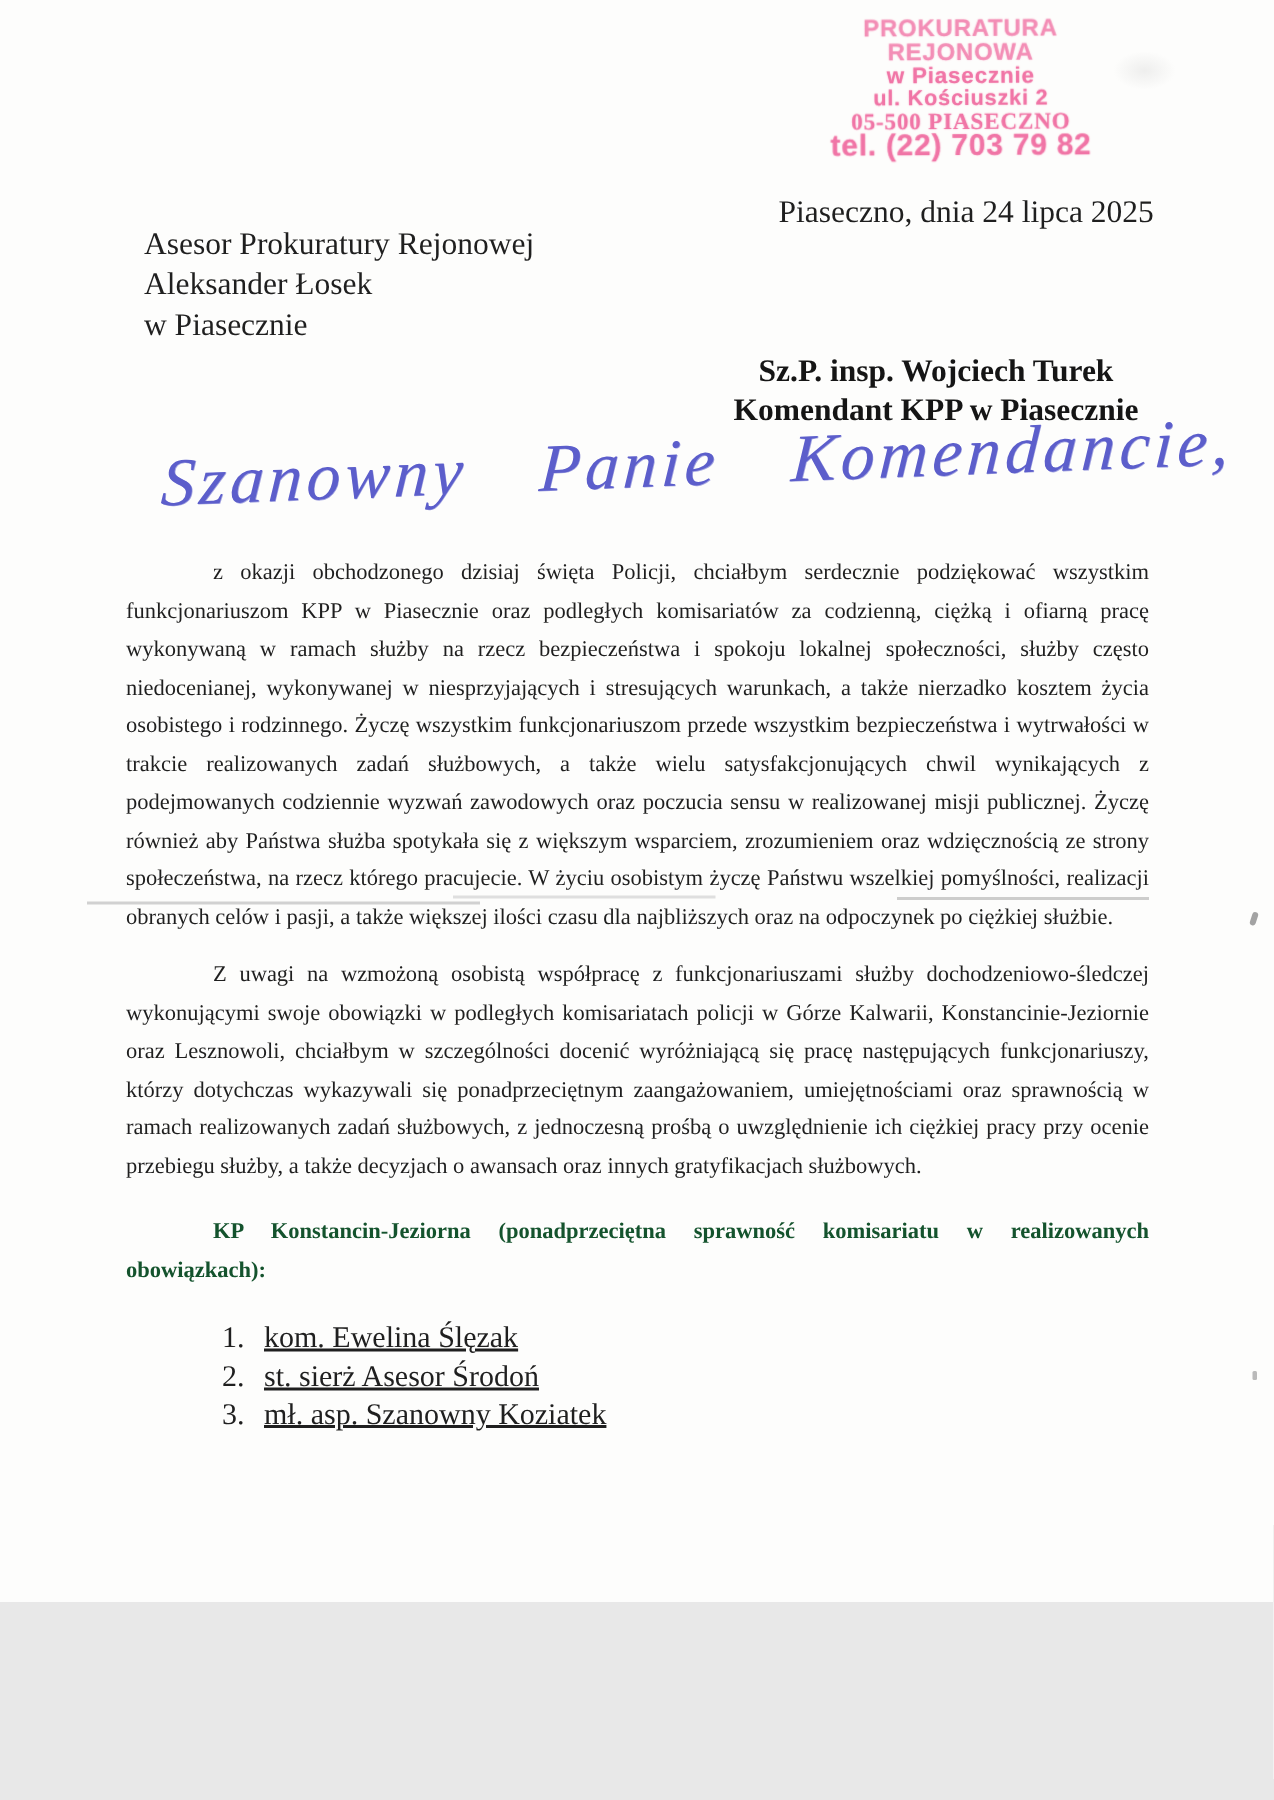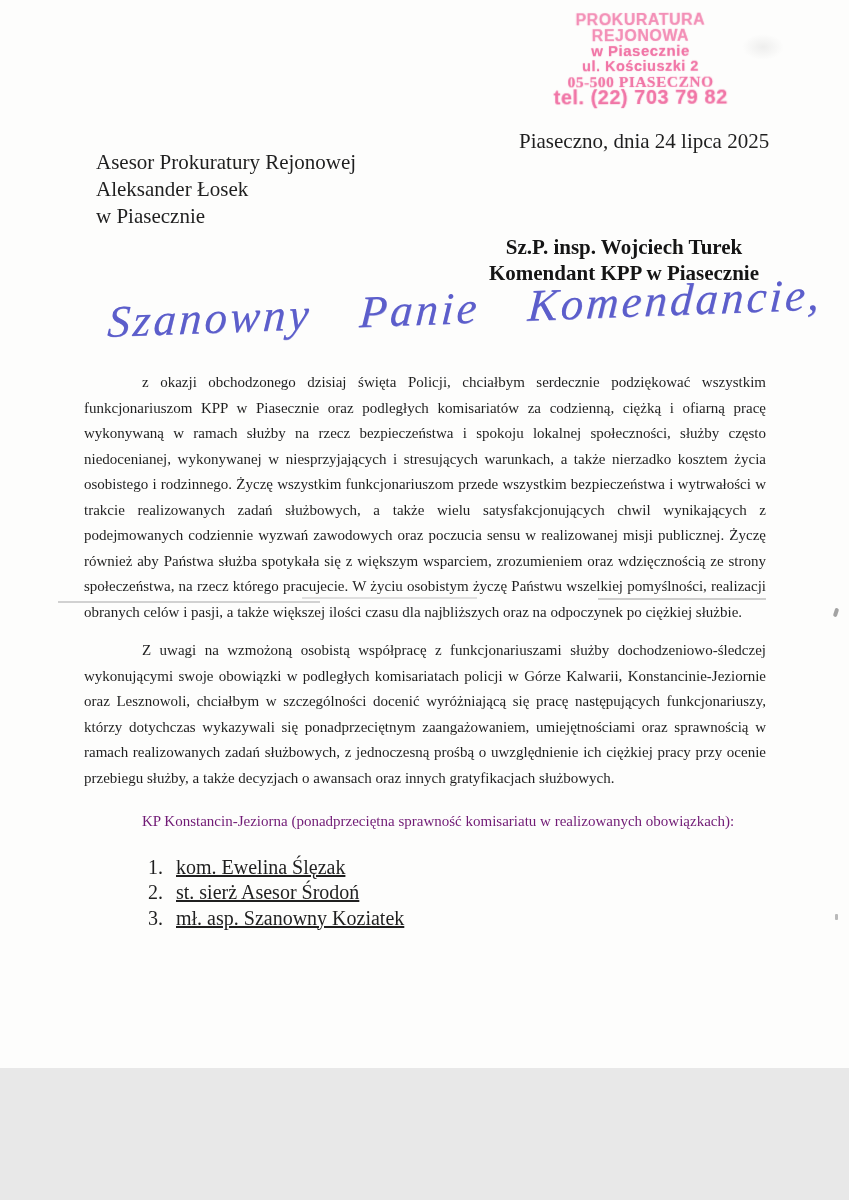--- a/index.html
+++ b/index.html
@@ -99,22 +99,22 @@
     width: 682px;
   }
   .body-text p {
     margin: 0 0 13px 0;
     font-size: 15px;
     line-height: 25.5px;
     text-align: justify;
     text-indent: 58px;
   }
   p.section-heading {
-    font-weight: normal;
-    color: #701a75;
+    font-weight: bold;
+    color: #14532d;
     margin-top: 18px;
     margin-bottom: 20px;
   }
   ol.officer-list {
     margin: 14px 0 0 0;
     padding-left: 84px;
     font-size: 20px;
     line-height: 25.5px;
   }
   ol.officer-list li {

